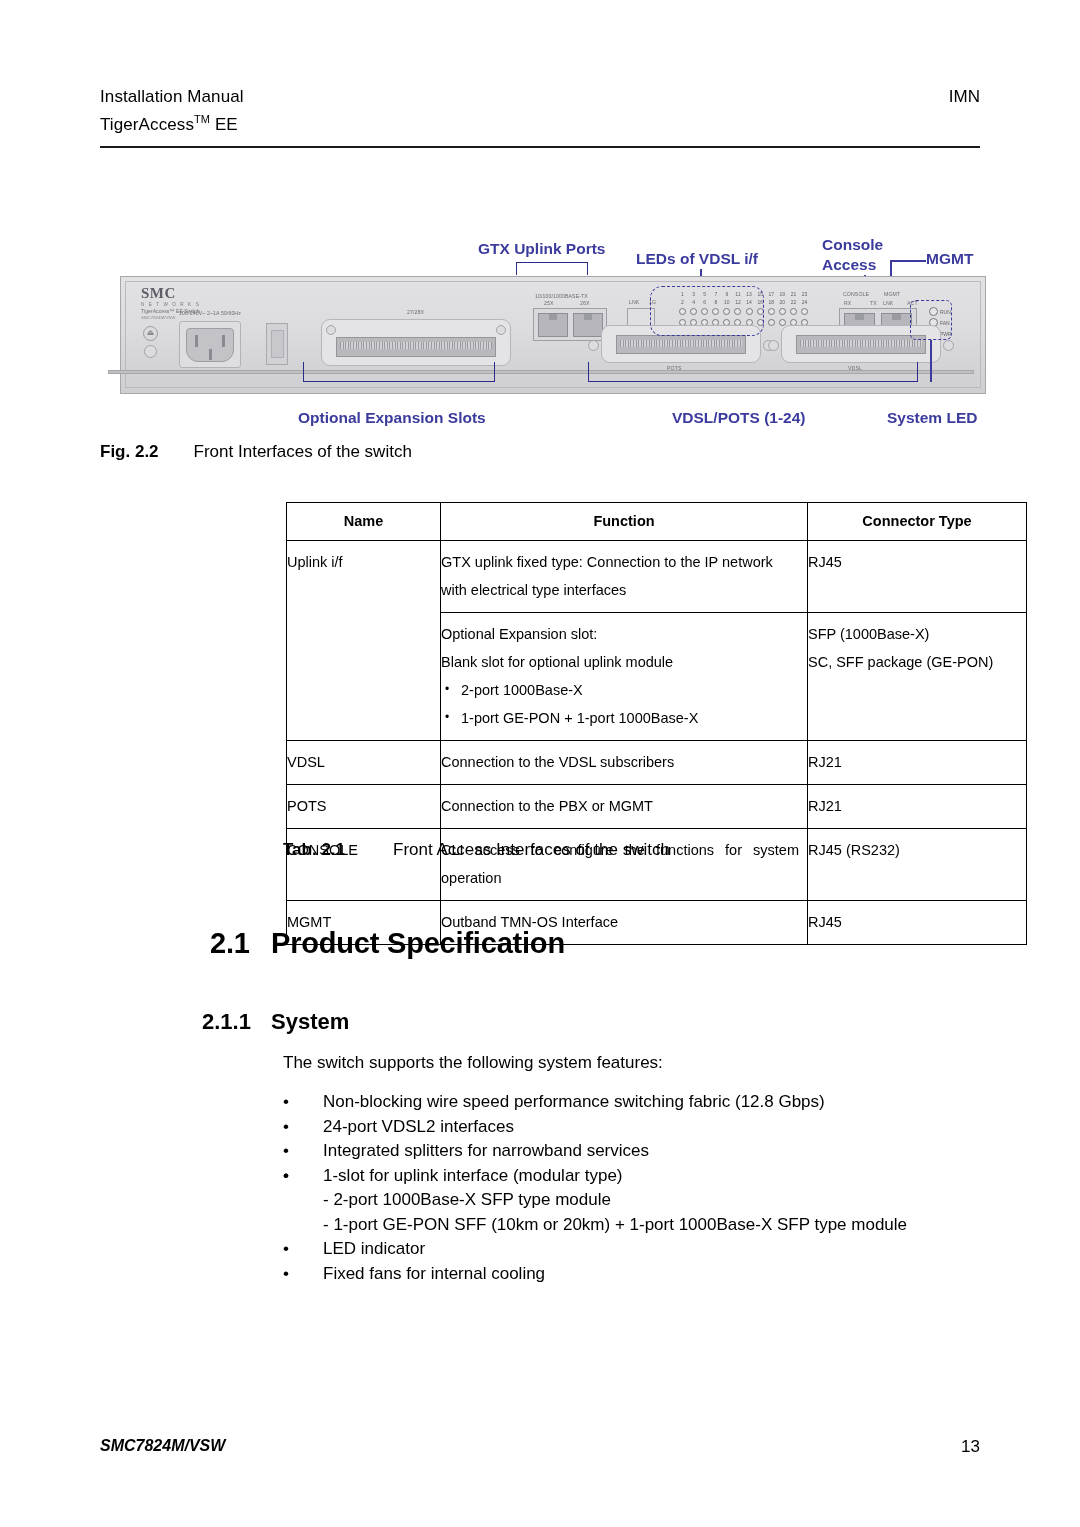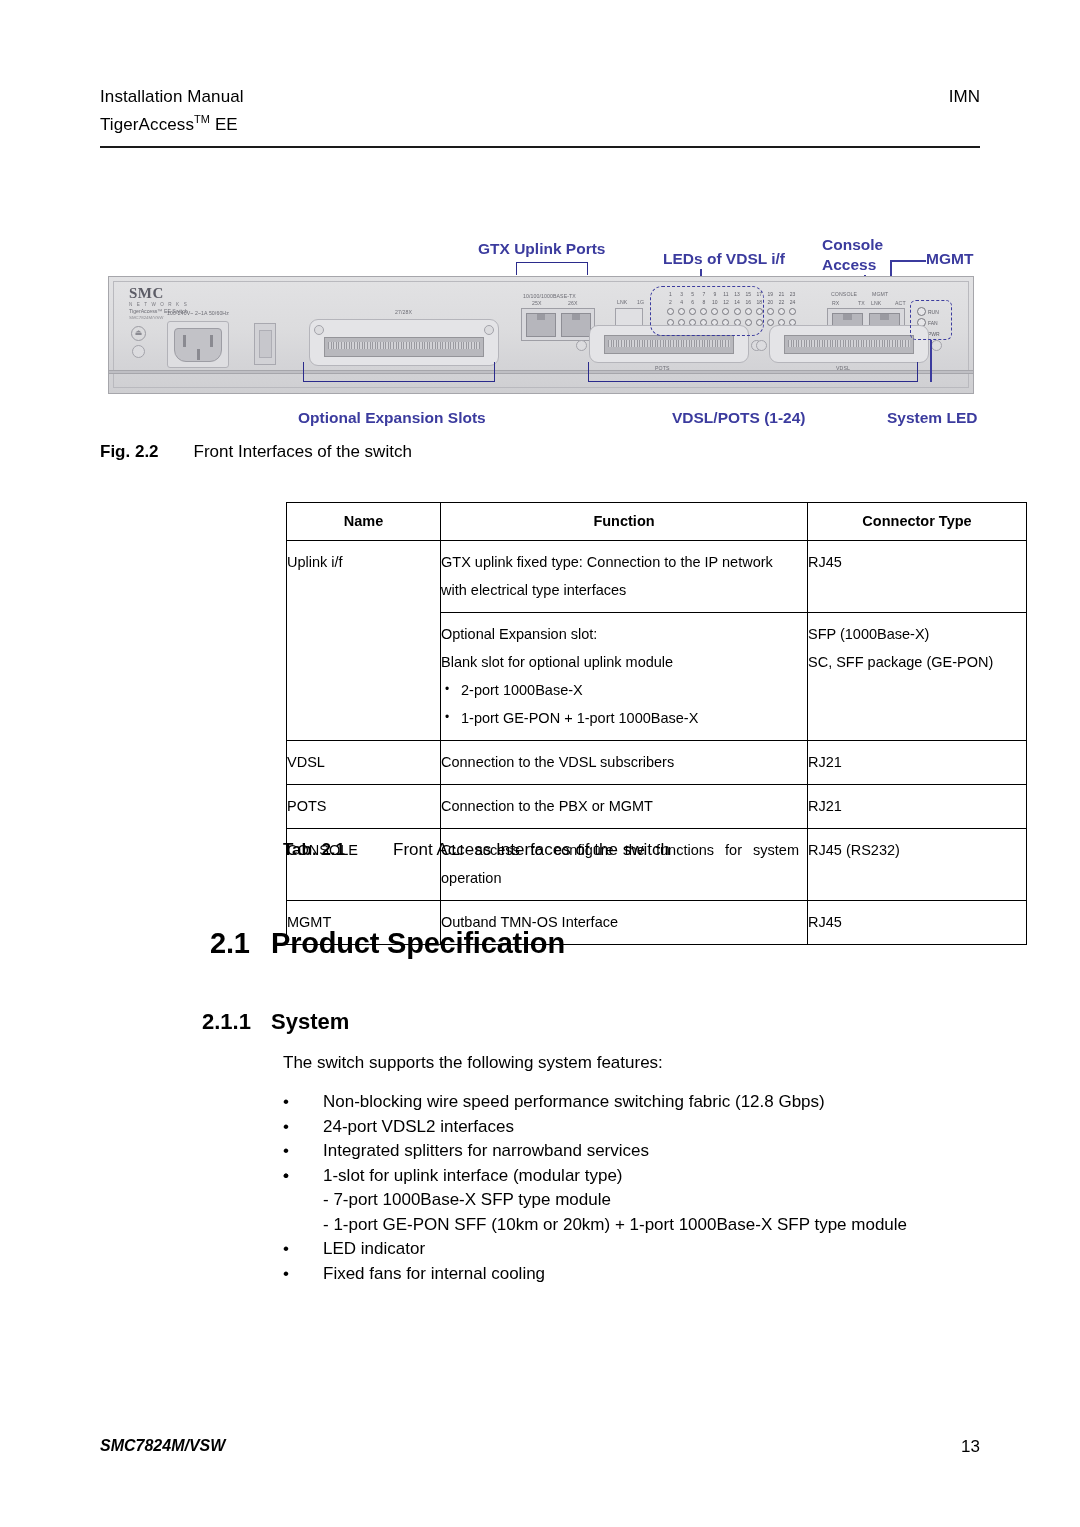--- a/index.html
+++ b/index.html
@@ -74,21 +74,21 @@
     white-space: nowrap;
   }
   .leader {
     position: absolute;
     background: #3b3b9e;
   }
 
   
   .chassis {
     position: absolute;
-    left: 8px; top: 44px;
+    left: 20px; top: 44px;
     width: 866px; height: 118px;
     background: linear-gradient(to bottom,#e2e2e4 0%,#dcdcde 45%,#d4d4d7 75%,#cfcfd2 100%);
     border: 1px solid #a6a6ab;
     box-sizing: border-box;
   }
   .chassis-inner {
     position: absolute;
     left: 4px; top: 4px; right: 4px; bottom: 5px;
     border: 1px solid #b9b9be;
     box-sizing: border-box;
@@ -431,21 +431,21 @@
       <div><span>TigerAccess</span><span class="tm">TM</span><span> EE</span></div>
     </div>
     <div class="hdr-right">IMN</div>
   </div>
   <div class="hdr-rule"></div>
 
 
   <div class="figure">
 
     <div class="lbl" style="left:378px; top:8px;">GTX Uplink Ports</div>
-    <div class="lbl" style="left:536px; top:18px;margin-left:27px;">LEDs of VDSL i/f</div>
+    <div class="lbl" style="left:536px; top:18px;">LEDs of VDSL i/f</div>
     <div class="lbl" style="left:722px; top:4px;">Console</div>
     <div class="lbl" style="left:722px; top:24px;">Access</div>
     <div class="lbl" style="left:826px; top:18px;">MGMT</div>
 
     <div class="bracket" style="left:416px; top:30px; width:72px; height:13px; border-bottom:none;"></div>
     <div class="leader" style="left:600px; top:37px; width:1.8px; height:17px;"></div>
     <div class="leader" style="left:764px; top:43px; width:1.8px; height:12px;"></div>
     <div class="leader" style="left:790px; top:28px; width:1.8px; height:28px;"></div>
     <div class="leader" style="left:790px; top:28px; width:36px; height:1.8px;"></div>
 
@@ -674,21 +674,21 @@
   <div class="h2"><span class="num">2.1.1</span><span>System</span></div>
 
   <div class="body-line">The switch supports the following system features:</div>
 
   <div class="feat">
     <div class="it"><span class="bul">•</span><span>Non-blocking wire speed performance switching fabric (12.8 Gbps)</span></div>
     <div class="it"><span class="bul">•</span><span>24-port VDSL2 interfaces</span></div>
     <div class="it"><span class="bul">•</span><span>Integrated splitters for narrowband services</span></div>
     <div class="it"><span class="bul">•</span></div>
     <div class="it"><span class="bul">•</span><span>1-slot for uplink interface (modular type)</span></div>
-    <div class="sub">- 7-port 1000Base-X SFP type module</div>
+    <div class="sub">- 2-port 1000Base-X SFP type module</div>
     <div class="sub">- 1-port GE-PON SFF (10km or 20km) + 1-port 1000Base-X SFP type module</div>
     <div class="it"><span class="bul">•</span><span>LED indicator</span></div>
     <div class="it"><span class="bul">•</span><span>Fixed fans for internal cooling</span></div>
   </div>
 
   <div class="ftr-left">SMC7824M/VSW</div>
   <div class="ftr-right">13</div>
 
 </div>
 

